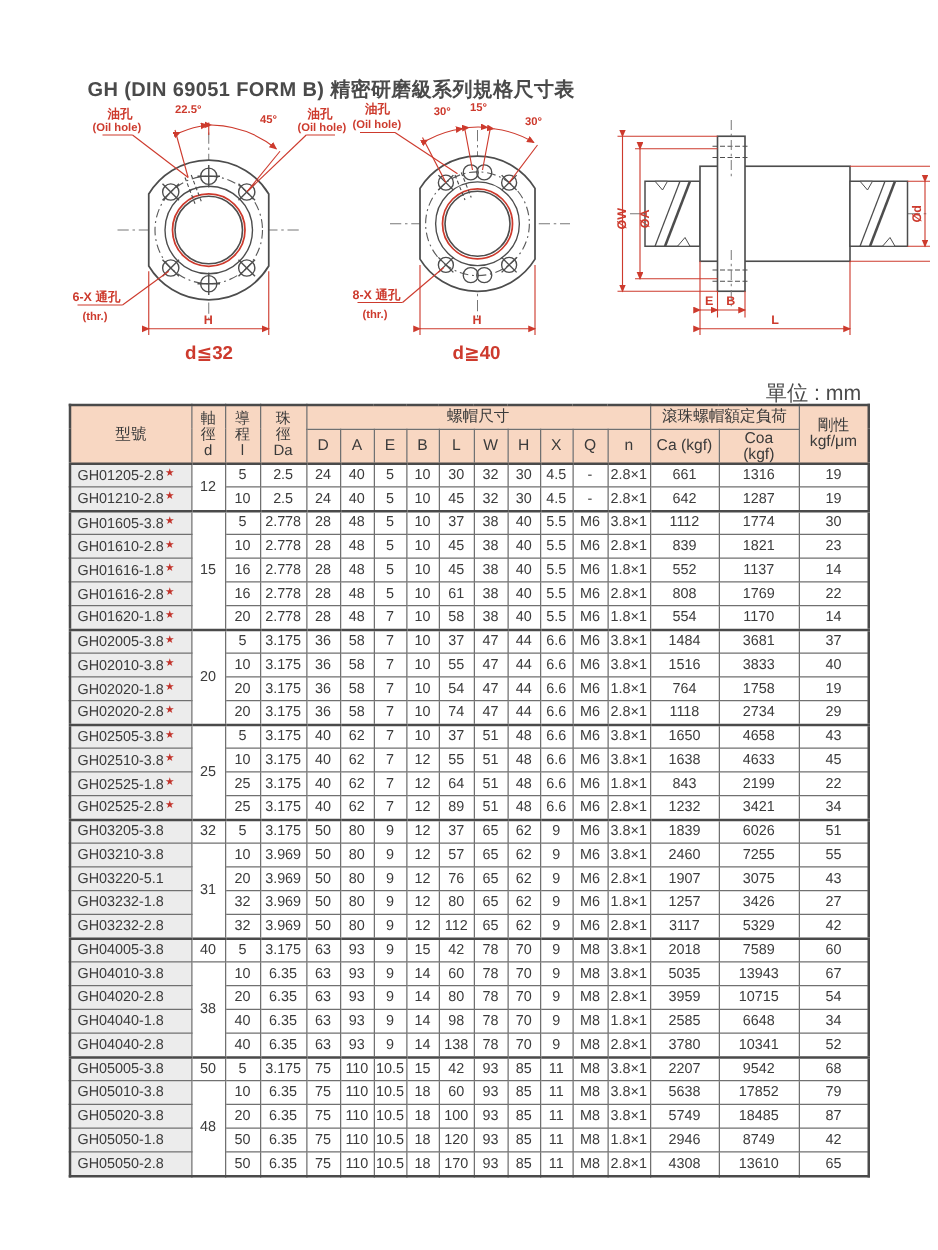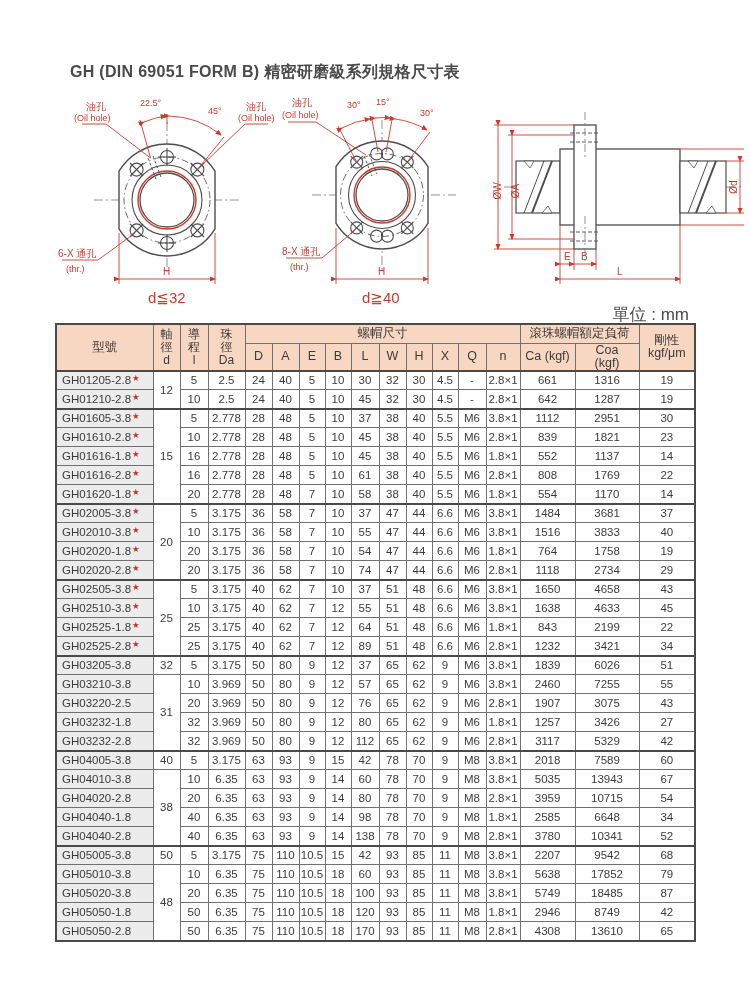--- a/index.html
+++ b/index.html
@@ -2,21 +2,21 @@
 <html><head>
 <meta charset="utf-8">
 <style>
   * { margin:0; padding:0; box-sizing:border-box; }
   html,body { background:#fff; }
   .page {
     position:relative; width:744px; height:1000px; background:#ffffff;
     font-family:"Liberation Sans","DejaVu Sans",sans-serif; color:#3b3b3b; overflow:hidden;
   }
   .title { position:absolute; left:70px; top:62px; font-size:16px; font-weight:bold; color:#4a4a4a; letter-spacing:0.3px; }
-  .drawings { position:absolute; left:52px; top:92px; width:650px; height:215px; display:flex; }
+  .drawings { position:absolute; left:52px; top:76px; width:650px; height:215px; display:flex;font-weight:bold; }
   .drawing { position:relative; }
   .unit-label { position:absolute; right:55px; top:303px; font-size:17px; color:#4a4a4a; }
   .spec-table { position:absolute; left:55px; top:323px; border-collapse:collapse; table-layout:fixed; width:641px; font-size:11.5px; }
   .spec-table th, .spec-table td { border:1px solid #707070; text-align:center; padding:0 1px; height:19px; line-height:1.05; color:#3b3b3b; }
   .spec-table { border:2px solid #4a4a4a; }
   .spec-table thead th { background:#f8d7c2; font-weight:normal; font-size:12.5px; }
   .spec-table thead th.vert { white-space:pre-line; font-size:12px; padding:2px 0; }
   .spec-table thead th.two-line { white-space:pre-line; }
   .spec-table td.model { text-align:left; padding-left:5px; background:#ececec; font-size:11.5px; white-space:nowrap;margin-left:44px; }
   .spec-table tr.series-start td { border-top:2px solid #4a4a4a; }
@@ -342,21 +342,21 @@
           <td>48</td>
           <td>5</td>
           <td>10</td>
           <td>37</td>
           <td>38</td>
           <td>40</td>
           <td>5.5</td>
           <td>M6</td>
           <td>3.8×1</td>
           <td>1112</td>
-          <td>2951</td>
+          <td>1774</td>
           <td>30</td>
         </tr>
         <tr>
           <td class="model">GH01610-2.8<span class="star">★</span></td>
           <td>10</td>
           <td>2.778</td>
           <td>28</td>
           <td>48</td>
           <td>5</td>
           <td>10</td>
@@ -602,21 +602,21 @@
           <td>65</td>
           <td>62</td>
           <td>9</td>
           <td>M6</td>
           <td>3.8×1</td>
           <td>2460</td>
           <td>7255</td>
           <td>55</td>
         </tr>
         <tr>
-          <td class="model">GH03220-2.5</td>
+          <td class="model">GH03220-5.1</td>
           <td>20</td>
           <td>3.969</td>
           <td>50</td>
           <td>80</td>
           <td>9</td>
           <td>12</td>
           <td>76</td>
           <td>65</td>
           <td>62</td>
           <td>9</td>

